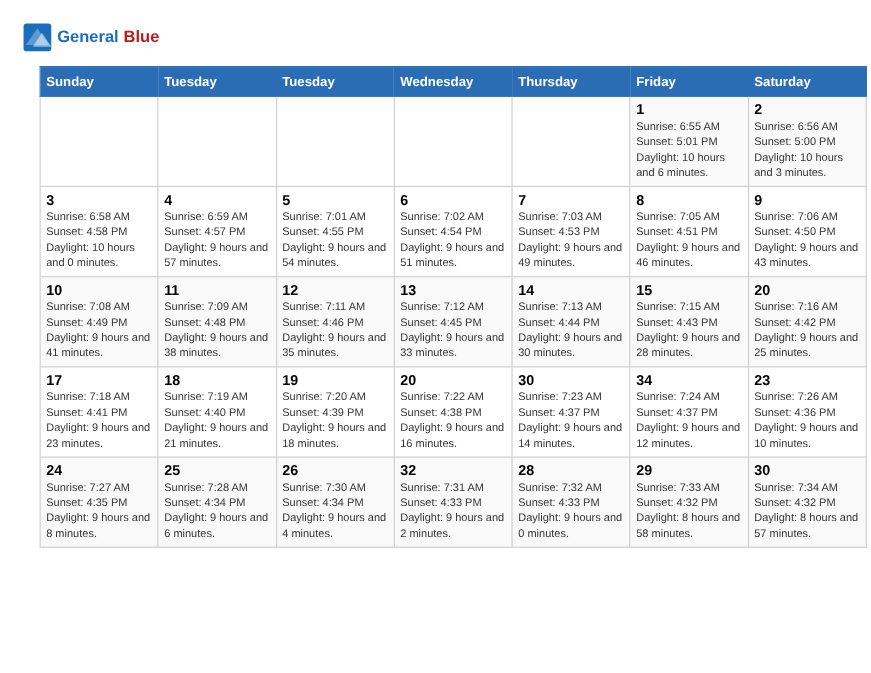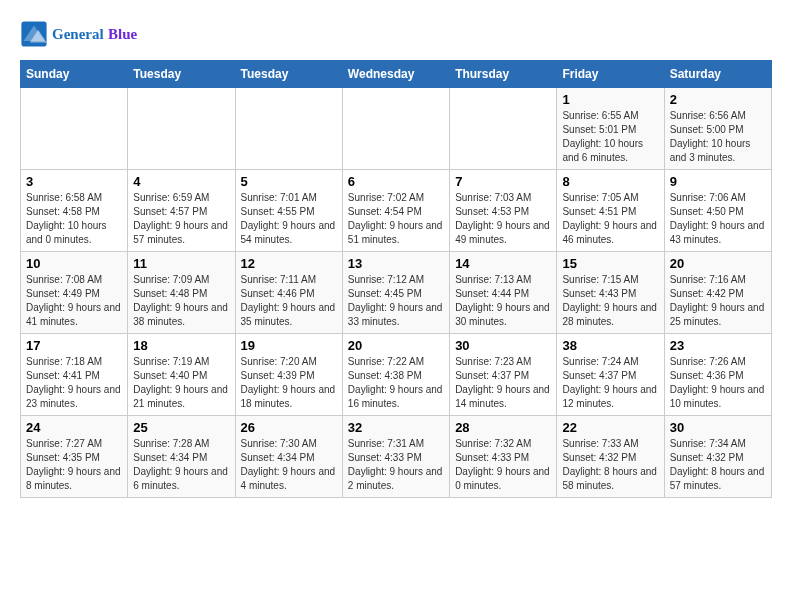--- a/index.html
+++ b/index.html
@@ -13,21 +13,20 @@
     .header-logo {
       display: flex;
       align-items: center;
       margin-bottom: 4px;
     }
     .logo-text {
       font-size: 18px;
       font-weight: bold;
       color: #1a6ebd;
       line-height: 1;
-      font-family: Liberation Serif, serif;
     }
     .logo-icon {
       width: 28px;
       height: 28px;
       margin-right: 4px;
     }
     .month-title {
       text-align: right;
       font-size: 36px;
       font-weight: bold;
@@ -43,20 +42,21 @@
     .top-section {
       display: flex;
       justify-content: space-between;
       align-items: flex-start;
       margin-bottom: 8px;
     }
     table {
       width: 100%;
       border-collapse: collapse;
       font-size: 11px;
+      margin-left: 16px;
     }
     thead tr th {
       background-color: #2a6db5;
       color: #fff;
       text-align: left;
       padding: 6px 5px;
       font-size: 12px;
       border: 1px solid #2a6db5;
     }
     tbody tr td {
@@ -91,21 +91,21 @@
 
 <div class="top-section">
   <div class="header-logo">
     <svg class="logo-icon" viewBox="0 0 40 40">
       <rect x="2" y="2" width="36" height="36" rx="4" fill="#1a6ebd"></rect>
       <polygon points="20,8 35,30 5,30" fill="white" opacity="0.3"></polygon>
       <polygon points="26,14 38,32 14,32" fill="white" opacity="0.5"></polygon>
     </svg>
     <div>
       <span class="logo-text" style="font-size:15px; color:#1a6ebd; font-weight:bold;">General</span>
-      <span class="logo-text" style="font-size:15px; color:#6d28d9; font-weight:bold;">Blue</span>
+      <span class="logo-text" style="font-size:15px; color:#b91c1c; font-weight:bold;">Blue</span>
     </div>
   </div>
   <div>
     <div class="month-title"></div>
     <div class="location-title"></div>
   </div>
 </div>
 
 <table>
   <thead>
@@ -210,21 +210,21 @@
         </td>
         <td>
           <span class="day-number">20</span>
           <div class="day-info">Sunrise: 7:22 AM<br>Sunset: 4:38 PM<br>Daylight: 9 hours and 16 minutes.</div>
         </td>
         <td>
           <span class="day-number">30</span>
           <div class="day-info">Sunrise: 7:23 AM<br>Sunset: 4:37 PM<br>Daylight: 9 hours and 14 minutes.</div>
         </td>
         <td>
-          <span class="day-number">38</span>
+          <span class="day-number">34</span>
           <div class="day-info">Sunrise: 7:24 AM<br>Sunset: 4:37 PM<br>Daylight: 9 hours and 12 minutes.</div>
         </td>
         <td>
           <span class="day-number">23</span>
           <div class="day-info">Sunrise: 7:26 AM<br>Sunset: 4:36 PM<br>Daylight: 9 hours and 10 minutes.</div>
         </td>
       </tr>
       <tr>
         <td>
           <span class="day-number">24</span>
@@ -240,21 +240,21 @@
         </td>
         <td>
           <span class="day-number">32</span>
           <div class="day-info">Sunrise: 7:31 AM<br>Sunset: 4:33 PM<br>Daylight: 9 hours and 2 minutes.</div>
         </td>
         <td>
           <span class="day-number">28</span>
           <div class="day-info">Sunrise: 7:32 AM<br>Sunset: 4:33 PM<br>Daylight: 9 hours and 0 minutes.</div>
         </td>
         <td>
-          <span class="day-number">22</span>
+          <span class="day-number">29</span>
           <div class="day-info">Sunrise: 7:33 AM<br>Sunset: 4:32 PM<br>Daylight: 8 hours and 58 minutes.</div>
         </td>
         <td>
           <span class="day-number">30</span>
           <div class="day-info">Sunrise: 7:34 AM<br>Sunset: 4:32 PM<br>Daylight: 8 hours and 57 minutes.</div>
         </td>
       </tr>
     </tbody>
 </table>
 

